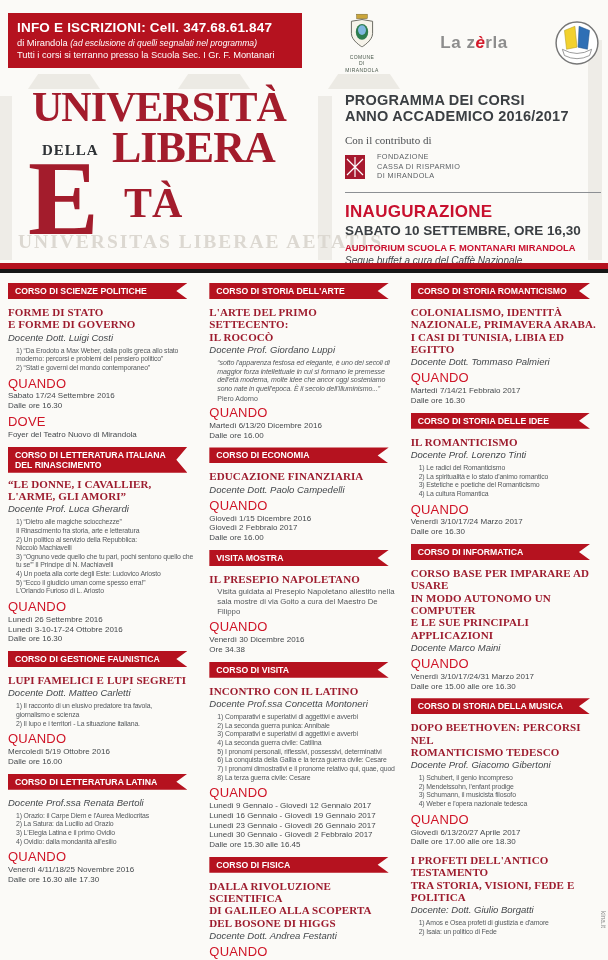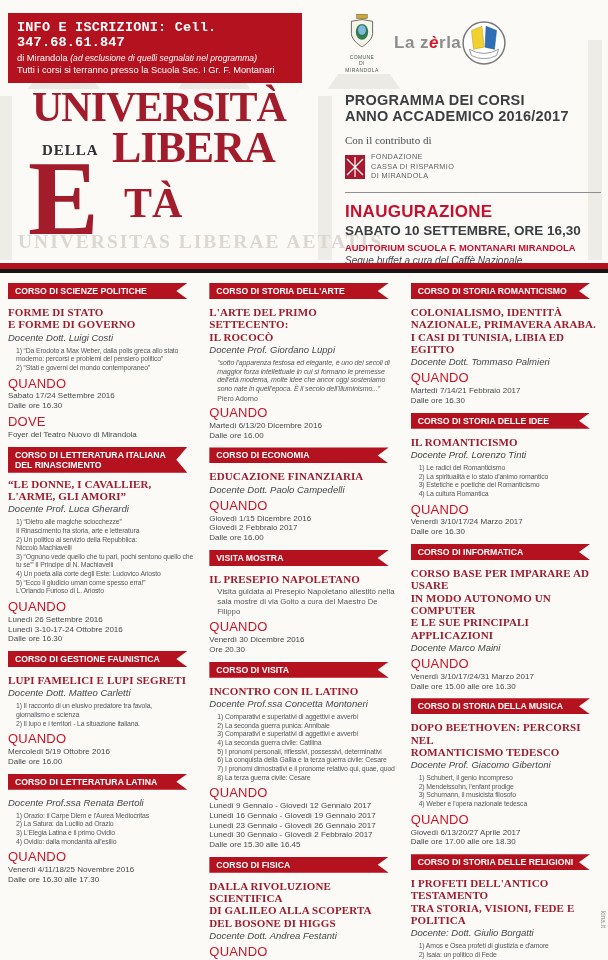--- a/index.html
+++ b/index.html
@@ -9,46 +9,46 @@
     background:#fbfaf7; font-family:"Liberation Sans",sans-serif; color:#45494d;
   }
   
   .bg-art { position:absolute; inset:0; pointer-events:none; }
   .pillar { position:absolute; background:#eeece7; }
   .ped { position:absolute; height:15px; background:#eceae4;
          clip-path:polygon(14% 0,86% 0,100% 100%,0 100%); }
   
   .info-box { position:absolute; left:8px; top:13px; width:294px;
     background:#b5121f; color:#fff; padding:7px 9px 8px; z-index:2; }
-  .info-title { font-size:13.5px; font-weight:bold; letter-spacing:.2px;font-family:Liberation Mono, monospace; }
+  .info-title { font-size:13.5px; font-weight:bold; letter-spacing:.2px; }
   .info-line  { font-size:9.3px; margin-top:2.5px; }
   .info-italic{ font-style:italic; font-size:8.6px; }
   
   .logos { position:absolute; left:330px; top:10px; width:270px; height:66px;
-    display:flex; align-items:center; z-index:2; }
+    display:flex; justify-content:space-between; align-items:center; z-index:2; }
   .logo-comune { width:64px; text-align:center; }
   .logo-caption { font-size:5px; letter-spacing:.4px; color:#4c5a4e; line-height:1.3; white-space:pre-line; margin-top:1px; }
   .logo-zerla { font-size:17px; font-weight:bold; color:#8d8d8d; letter-spacing:.5px; }
   .logo-zerla .red { color:#d41b2c; font-style:italic; }
   
   .brand { position:absolute; left:6px; top:86px; width:332px; height:176px; z-index:2;
     font-family:"Liberation Serif",serif; font-weight:bold; color:#a31c2c; }
   .brand span { position:absolute; line-height:1; white-space:nowrap; }
   .b-universita { left:26px; top:0;    font-size:42px; letter-spacing:-1px; }
   .b-della      { left:36px; top:57px; font-size:15px; letter-spacing:1px; color:#2d3135; }
   .b-libera     { left:106px; top:40px; font-size:44px; letter-spacing:-1px; }
   .b-e          { left:22px;  top:60px; font-size:106px; }
   .b-ta         { left:118px; top:96px; font-size:42px; }
   .b-latin      { left:12px;  top:146px; font-size:19.5px; letter-spacing:2px;
                   color:#dcd8d1; font-weight:bold; z-index:-1; }
   
   .right-head { position:absolute; left:345px; top:92px; width:256px; z-index:2; }
   .prog  { font-size:14.5px; font-weight:bold; color:#3b3f43; line-height:1.12; letter-spacing:.2px; }
   .contrib { margin-top:10px; font-family:"Liberation Serif",serif; font-size:11px; color:#4c4f52; }
-  .fond { display:flex; gap:6px; margin-top:6px; align-items:center; }
+  .fond { display:flex; gap:12px; margin-top:6px; align-items:center; }
   .fond-text { font-size:7.3px; color:#5d6165; line-height:1.3; letter-spacing:.4px; white-space:pre-line; }
   .hr { border-top:1px solid #8c8f93; margin:11px 0 9px; }
   .inaug-title { font-size:17px; font-weight:bold; color:#c8102e; letter-spacing:.3px; }
   .inaug-line1 { font-size:13.5px; font-weight:bold; color:#3b3f43; margin-top:1px; }
   .inaug-line2 { font-size:9.4px; font-weight:bold; color:#c8102e; margin-top:4px; }
   .inaug-line3 { font-size:10px; font-style:italic; color:#3f4347; margin-top:2px; }
   
   .bars { position:absolute; top:263px; left:0; width:608px; z-index:2; }
   .bar-red { height:6px; background:#b5121f; }
   .bar-black { height:4px; background:#161616; }
@@ -259,21 +259,21 @@
       </section>
       <section class="course">
         <div class="cat-row">
           <div class="cat-band">VISITA MOSTRA</div>
           <div class="cat-tip"></div>
         </div>
         <div class="course-title">IL PRESEPIO NAPOLETANO</div>
         <div class="note">Visita guidata al Presepio Napoletano allestito nella sala mostre di via Goito a cura del Maestro De Filippo</div>
         <div class="when-label">QUANDO</div>
         <div class="sched">Venerdì 30 Dicembre 2016</div>
-        <div class="sched">Ore 20.30</div>
+        <div class="sched">Ore 34.38</div>
       </section>
       <section class="course">
         <div class="cat-row">
           <div class="cat-band">CORSO DI VISITA</div>
           <div class="cat-tip"></div>
         </div>
         <div class="course-title">INCONTRO CON IL LATINO</div>
         <div class="docente">Docente Prof.ssa Concetta Montoneri</div>
         <div class="topics">
           <div class="topic">1) Comparativi e superlativi di aggettivi e avverbi</div>
@@ -360,24 +360,20 @@
           <div class="topic">1) Schubert, il genio incompreso</div>
           <div class="topic">2) Mendelssohn, l'enfant prodige</div>
           <div class="topic">3) Schumann, il musicista filosofo</div>
           <div class="topic">4) Weber e l'opera nazionale tedesca</div>
         </div>
         <div class="when-label">QUANDO</div>
         <div class="sched">Giovedì 6/13/20/27 Aprile 2017</div>
         <div class="sched">Dalle ore 17.00 alle ore 18.30</div>
       </section>
       <section class="course">
-        <div class="cat-row">
-          <div class="cat-band">CORSO DI STORIA DELLE RELIGIONI</div>
-          <div class="cat-tip"></div>
-        </div>
         <div class="course-title">I PROFETI DELL'ANTICO TESTAMENTO
 TRA STORIA, VISIONI, FEDE E POLITICA</div>
         <div class="docente">Docente: Dott. Giulio Borgatti</div>
         <div class="topics">
           <div class="topic">1) Amos e Osea profeti di giustizia e d'amore</div>
           <div class="topic">2) Isaia: un politico di Fede</div>
         </div>
       </section>
     </div>
 </div>

